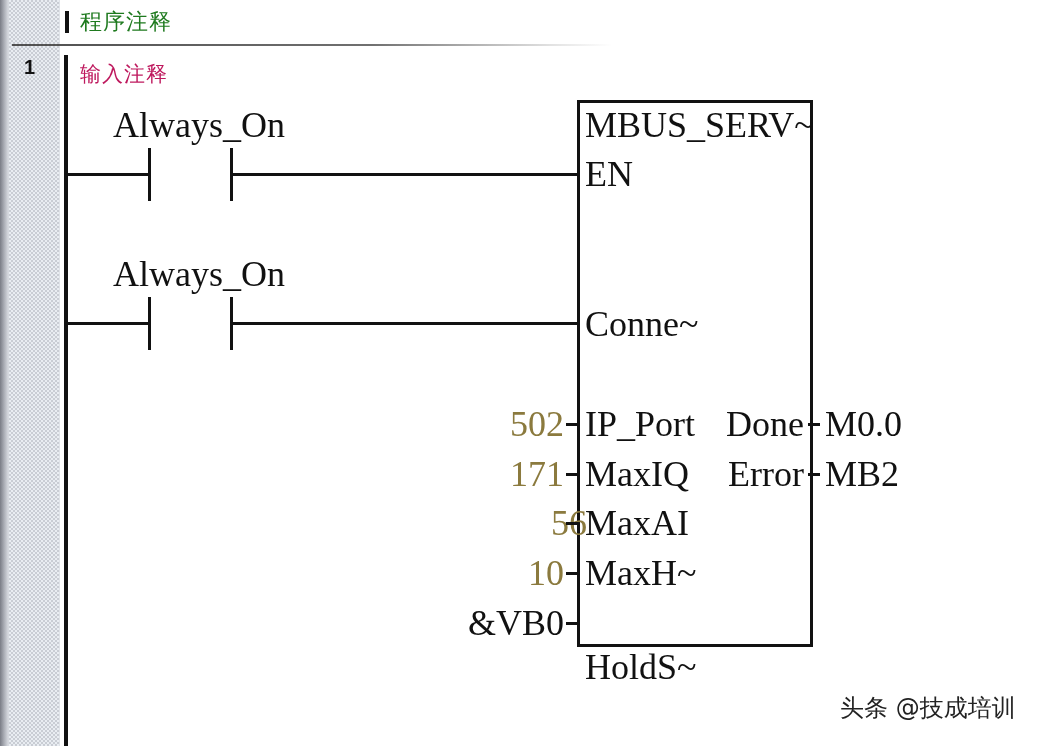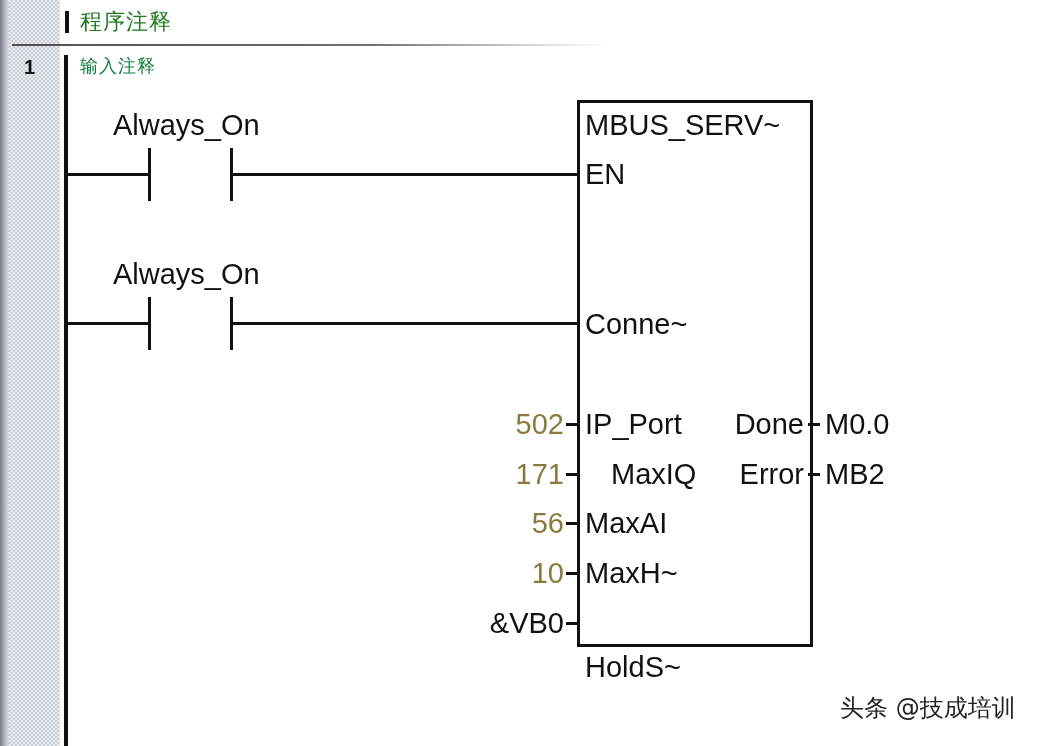--- a/index.html
+++ b/index.html
@@ -31,30 +31,30 @@
   }
   .prog-comment {
     position:absolute; left:80px; top:7px; font-size:22px; color:#1f7a1f;
     line-height:30px; letter-spacing:1px;text-align:right;
   }
   .rung-num {
     position:absolute; left:24px; top:56px; font-size:20px; font-weight:bold; color:#111;
     font-family:"Liberation Sans",sans-serif;
   }
   .rung-comment {
-    position:absolute; left:80px; top:52px; font-size:18px; color:#15803d; line-height:28px;
+    position:absolute; left:80px; top:60px; font-size:21px; color:#be185d; line-height:28px;
     letter-spacing:1px;
   }
   .rail {
     position:absolute; left:64px; top:55px; width:4px; height:691px; background:#111;
   }
   .hline { position:absolute; height:3px; background:#111; }
   .vline { position:absolute; width:3px; background:#111; }
   .lbl {
-    position:absolute; font-family:Liberation Sans, sans-serif; font-size:29px; color:#111;
+    position:absolute; font-family:Liberation Serif, serif; font-size:36px; color:#111;
     line-height:32px; white-space:nowrap;
   }
   .const { color:#8b7a3e; }
   .right { text-align:right; }
   .fbox {
     position:absolute; left:577px; top:100px; width:230px; height:541px;
     border:3px solid #111; background:#fff;
   }
   .watermark {
     position:absolute; left:840px; top:692px; font-size:24px; color:#222;
@@ -94,26 +94,26 @@
 
 <div class="fbox"></div>
 <div class="lbl" style="left:585px;top:109px;">MBUS_SERV~</div>
 <div class="lbl" style="left:585px;top:158px;">EN</div>
 <div class="lbl" style="left:585px;top:308px;">Conne~</div>
 
 <div class="lbl" style="left:585px;top:408px;">IP_Port</div>
 <div class="lbl const right" style="left:460px;width:104px;top:408px;">502</div>
 <div class="hline" style="left:566px;top:423px;width:12px;"></div>
 
-<div class="lbl" style="left:611px;top:458px;">MaxIQ</div>
+<div class="lbl" style="left:585px;top:458px;">MaxIQ</div>
 <div class="lbl const right" style="left:460px;width:104px;top:458px;">171</div>
 <div class="hline" style="left:566px;top:473px;width:12px;"></div>
 
 <div class="lbl" style="left:585px;top:507px;">MaxAI</div>
-<div class="lbl const right" style="left:460px;width:104px;top:507px;text-align:right;">56</div>
+<div class="lbl const right" style="left:483px;width:104px;top:507px;text-align:right;">56</div>
 <div class="hline" style="left:566px;top:522px;width:12px;"></div>
 
 <div class="lbl" style="left:585px;top:557px;">MaxH~</div>
 <div class="lbl const right" style="left:460px;width:104px;top:557px;">10</div>
 <div class="hline" style="left:566px;top:572px;width:12px;"></div>
 
 <div class="lbl" style="left:585px;top:607px;margin-top:44px;">HoldS~</div>
 <div class="lbl right" style="left:440px;width:124px;top:607px;">&amp;VB0</div>
 <div class="hline" style="left:566px;top:622px;width:12px;"></div>
 

